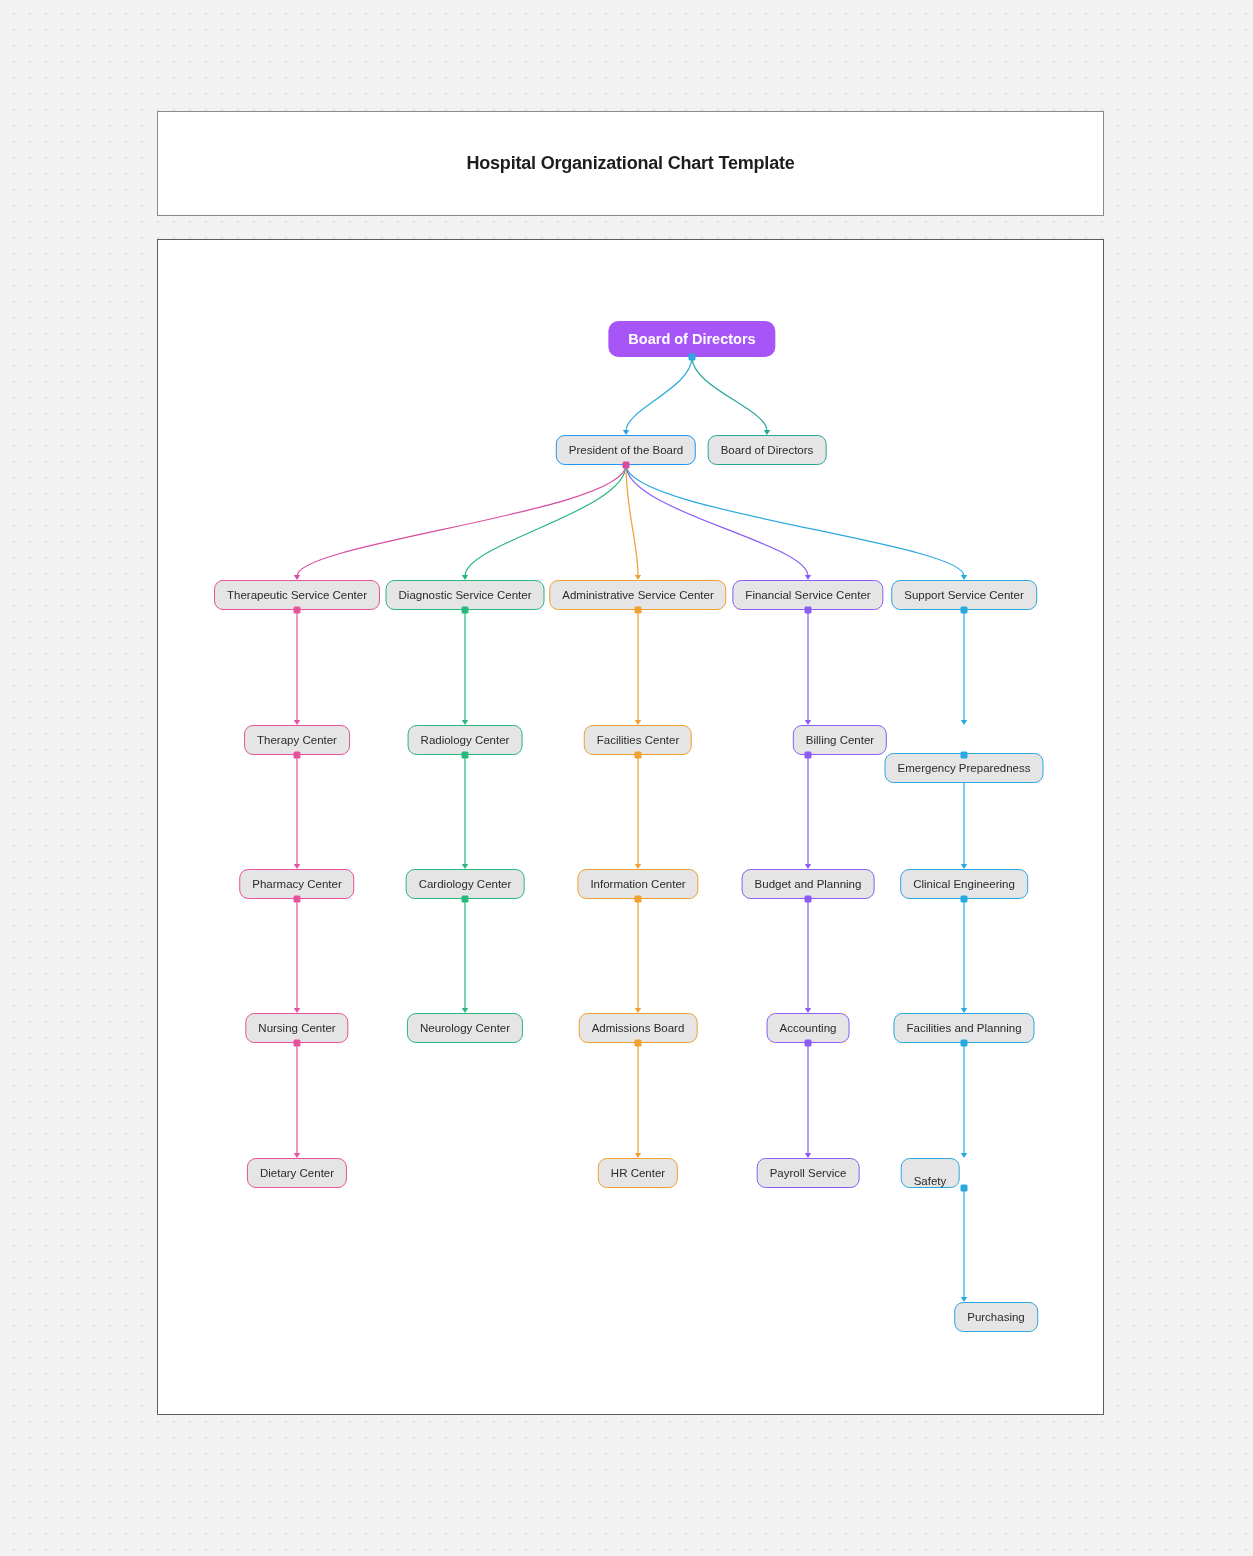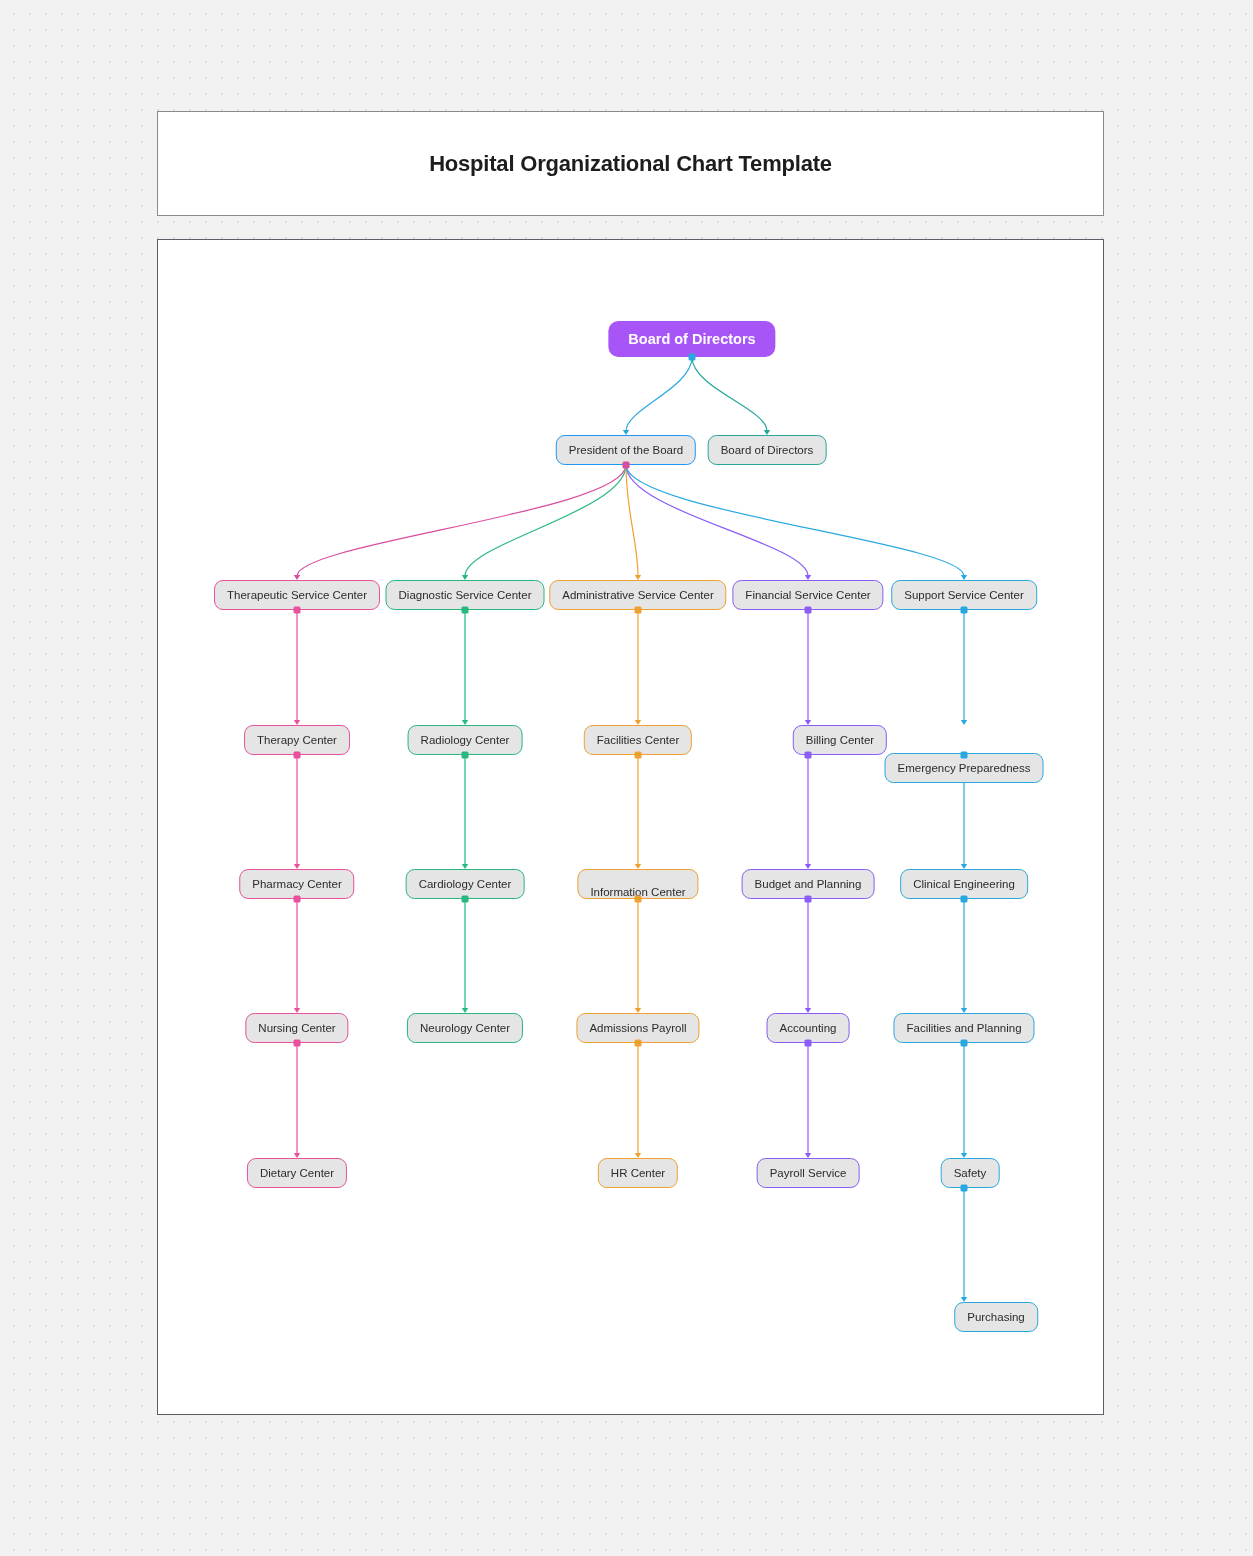--- a/index.html
+++ b/index.html
@@ -27,21 +27,21 @@
     width: 947px;
     height: 105px;
     background: #ffffff;
     border: 1px solid #8a8a8a;
     box-sizing: border-box;
     display: flex;
     align-items: center;
     justify-content: center;
   }
   .doc-title {
-    font-size: 22px;
+    font-size: 18px;
     font-weight: bold;
     color: #1d1d1f;
     letter-spacing: -0.2px;
   }
 
   
   .canvas-frame {
     position: absolute;
     left: 157px;
     top: 239px;
@@ -228,26 +228,26 @@
           <span>Cardiology Center</span>
         </div>
         <div class="nub" style="left: 307px; top: 659px; background: rgb(38, 184, 124);"></div>
         <div class="node" style="left: 307px; top: 788px; min-width: 95px; border-color: rgb(38, 184, 124);">
           <span>Neurology Center</span>
         </div>
         <div class="node" style="left: 480px; top: 500px; min-width: 88px; border-color: rgb(240, 160, 48);">
           <span>Facilities Center</span>
         </div>
         <div class="nub" style="left: 480px; top: 515px; background: rgb(240, 160, 48);"></div>
-        <div class="node" style="left: 480px; top: 644px; min-width: 99px; border-color: rgb(240, 160, 48); align-items: flex-end;">
+        <div class="node" style="left: 480px; top: 644px; min-width: 99px; border-color: rgb(240, 160, 48);">
           <span>Information Center</span>
         </div>
         <div class="nub" style="left: 480px; top: 659px; background: rgb(240, 160, 48);"></div>
         <div class="node" style="left: 480px; top: 788px; min-width: 99px; border-color: rgb(240, 160, 48);">
-          <span>Admissions Payroll</span>
+          <span>Admissions Board</span>
         </div>
         <div class="nub" style="left: 480px; top: 803px; background: rgb(240, 160, 48);"></div>
         <div class="node" style="left: 480px; top: 933px; min-width: 64px; border-color: rgb(240, 160, 48);">
           <span>HR Center</span>
         </div>
         <div class="node" style="left: 650px; top: 500px; min-width: 81px; border-color: rgb(139, 92, 246); margin-left: 32px;">
           <span>Billing Center</span>
         </div>
         <div class="nub" style="left: 650px; top: 515px; background: rgb(139, 92, 246);"></div>
         <div class="node" style="left: 650px; top: 644px; min-width: 106px; border-color: rgb(139, 92, 246);">
@@ -266,21 +266,21 @@
         </div>
         <div class="nub" style="left: 806px; top: 515px; background: rgb(41, 168, 224);"></div>
         <div class="node" style="left: 806px; top: 644px; min-width: 105px; border-color: rgb(41, 168, 224);">
           <span>Clinical Engineering</span>
         </div>
         <div class="nub" style="left: 806px; top: 659px; background: rgb(41, 168, 224);"></div>
         <div class="node" style="left: 806px; top: 788px; min-width: 113px; border-color: rgb(41, 168, 224);">
           <span>Facilities and Planning</span>
         </div>
         <div class="nub" style="left: 806px; top: 803px; background: rgb(41, 168, 224);"></div>
-        <div class="node" style="left: 812px; top: 933px; min-width: 56px; border-color: rgb(41, 168, 224);">
+        <div class="node" style="left: 772px; top: 933px; min-width: 56px; border-color: rgb(41, 168, 224); align-items: flex-end;">
           <span>Safety</span>
         </div>
         <div class="nub" style="left: 806px; top: 948px; background: rgb(41, 168, 224);"></div>
         <div class="node" style="left: 806px; top: 1077px; min-width: 72px; border-color: rgb(41, 168, 224); margin-left: 32px;">
           <span>Purchasing</span>
         </div>
       </div>
   </div>
 </div>
 

